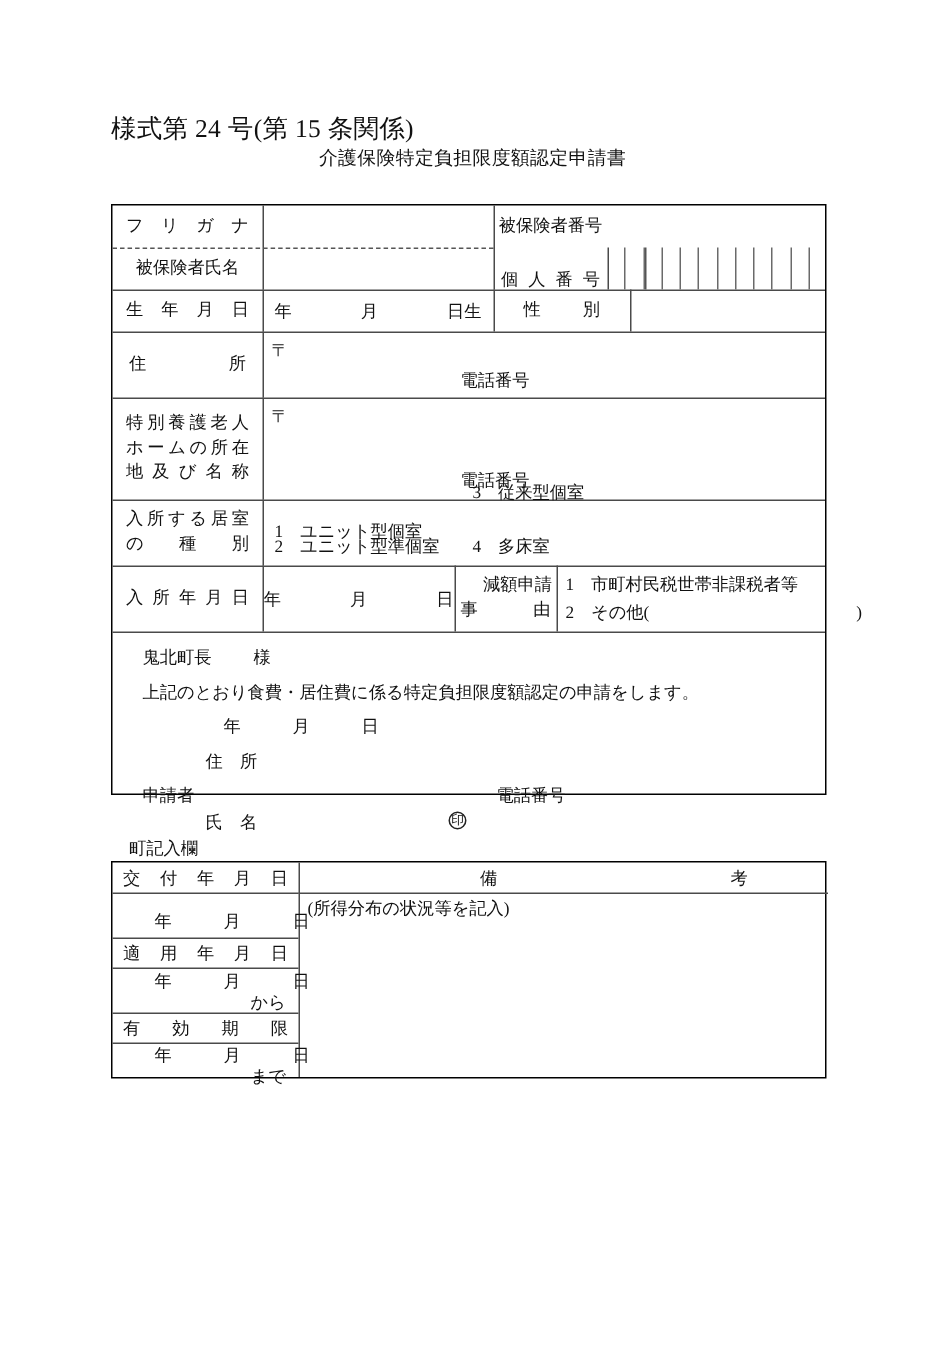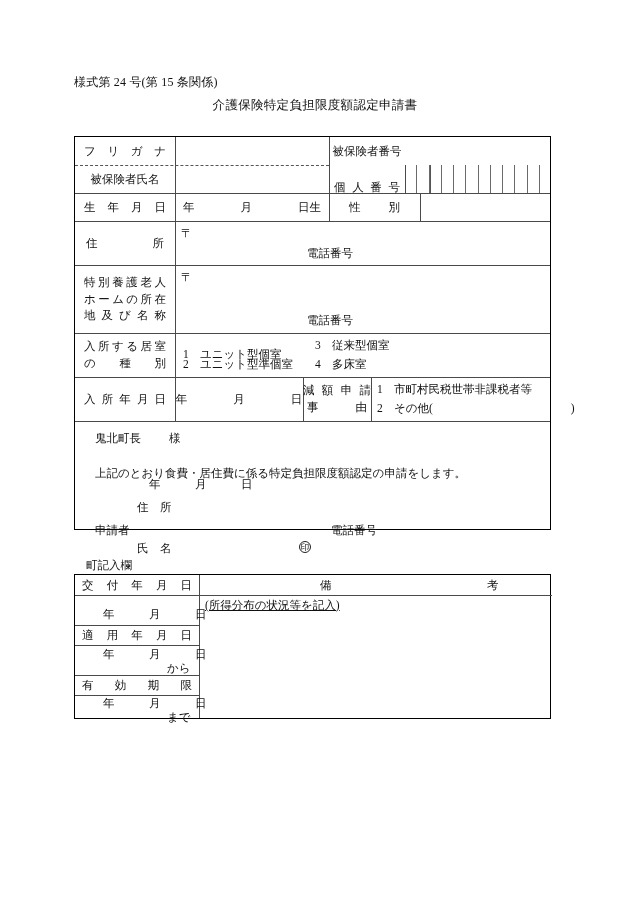--- a/index.html
+++ b/index.html
@@ -23,21 +23,21 @@
     width: 630px;
     height: 903px;
     overflow: hidden;
   }
 
   
   .form-no {
     position: absolute;
     left: 74px;
     top: 74px;
-    font-size: 12px;
+    font-size: 17px;
     letter-spacing: 0.2px;
     white-space: nowrap;
   }
   .title-main {
     position: absolute;
     left: 0; top: 97px;
     width: 630px;
     text-align: center;
     font-size: 12.5px;
     letter-spacing: 0.3px;
@@ -323,55 +323,55 @@
         <span class="lbl">の　種　別</span>
       </span>
     </div>
     <div class="cell" style="left:100px;width:377px;height:44px;top:196px;"></div>
     <div class="opt" style="left:108px;top:210px;">
       <span class="opt-n">1</span><span>ユニット型個室</span>
     </div>
     <div class="opt" style="left:108px;top:220px;">
       <span class="opt-n">2</span><span>ユニット型準個室</span>
     </div>
-    <div class="opt" style="left:240px;top:201px;">
+    <div class="opt" style="left:240px;top:184px;">
       <span class="opt-n">3</span><span>従来型個室</span>
     </div>
     <div class="opt" style="left:240px;top:220px;">
       <span class="opt-n">4</span><span>多床室</span>
     </div>
 
     <div class="hline" style="top:284px;"></div>
     <div class="vline" style="left:100px;top:240px;height:44px;"></div>
     <div class="vline" style="left:228px;top:240px;height:44px;"></div>
     <div class="vline" style="left:296px;top:240px;height:44px;"></div>
 
     <div class="cell" style="left:0;width:100px;height:44px;top:240px;">
       <span class="lbl">入所年月日</span>
     </div>
     <div class="cell" style="left:100px;width:128px;height:44px;top:240px;justify-content:center;">
       <span>年　　　　月　　　　日</span>
     </div>
     <div class="cell" style="left:228px;width:68px;height:44px;top:240px;">
       <span class="stack">
-        <span class="lbl" style="padding:0 0;">減額申請</span>
+        <span class="lbl" style="padding:0 19px;">減額申請</span>
         <span class="lbl" style="padding:0 4px;">事　　　由</span>
       </span>
     </div>
     <div class="cell" style="left:296px;width:181px;height:44px;top:240px;"></div>
     <div class="opt" style="left:302px;top:245px;">
       <span class="opt-n">1</span><span>市町村民税世帯非課税者等</span>
     </div>
     <div class="opt" style="left:302px;top:264px;">
       <span class="opt-n">2</span><span>その他(　　　　　　　　　　　　)</span>
     </div>
 
     <div class="decl-line" style="left:20px;top:294px;">鬼北町長</div>
     <div class="decl-line" style="left:94px;top:294px;">様</div>
-    <div class="decl-line" style="left:20px;top:317px;margin-top:12px;">上記のとおり食費・居住費に係る特定負担限度額認定の申請をします。</div>
+    <div class="decl-line" style="left:20px;top:317px;">上記のとおり食費・居住費に係る特定負担限度額認定の申請をします。</div>
     <div class="decl-line" style="left:74px;top:340px;">年　　　月　　　日</div>
     <div class="decl-line" style="left:62px;top:363px;">住　所</div>
     <div class="decl-line" style="left:20px;top:386px;">申請者</div>
     <div class="decl-line" style="left:256px;top:386px;">電話番号</div>
     <div class="decl-line" style="left:62px;top:404px;">氏　名</div>
     <div class="seal" style="left:224px;top:404px;">印</div>
   </div>
 
   <div class="office-caption">町記入欄</div>
 
@@ -404,16 +404,16 @@
       <span class="o-lbl">有効期限</span>
     </div>
     <div class="o-cell" style="left:0;top:120px;width:124px;height:25px;"></div>
     <div class="o-date" style="left:28px;top:121px;">年　　　月　　　日</div>
     <div class="o-suffix" style="left:92px;top:135px;">まで</div>
 
     <div class="o-cell" style="left:124px;top:0;width:353px;height:20px;"></div>
     <div class="bikou-head" style="left:245px;top:3px;">備</div>
     <div class="bikou-head" style="left:412px;top:3px;">考</div>
     <div class="o-cell" style="left:124px;top:20px;width:353px;height:125px;align-items:flex-start;"></div>
-    <div class="bikou-note" style="left:130px;top:23px;text-decoration:underline;">(所得分布の状況等を記入)</div>
+    <div class="bikou-note" style="left:130px;top:23px;">(所得分布の状況等を記入)</div>
   </div>
 
 </div>
 
 </body></html>

